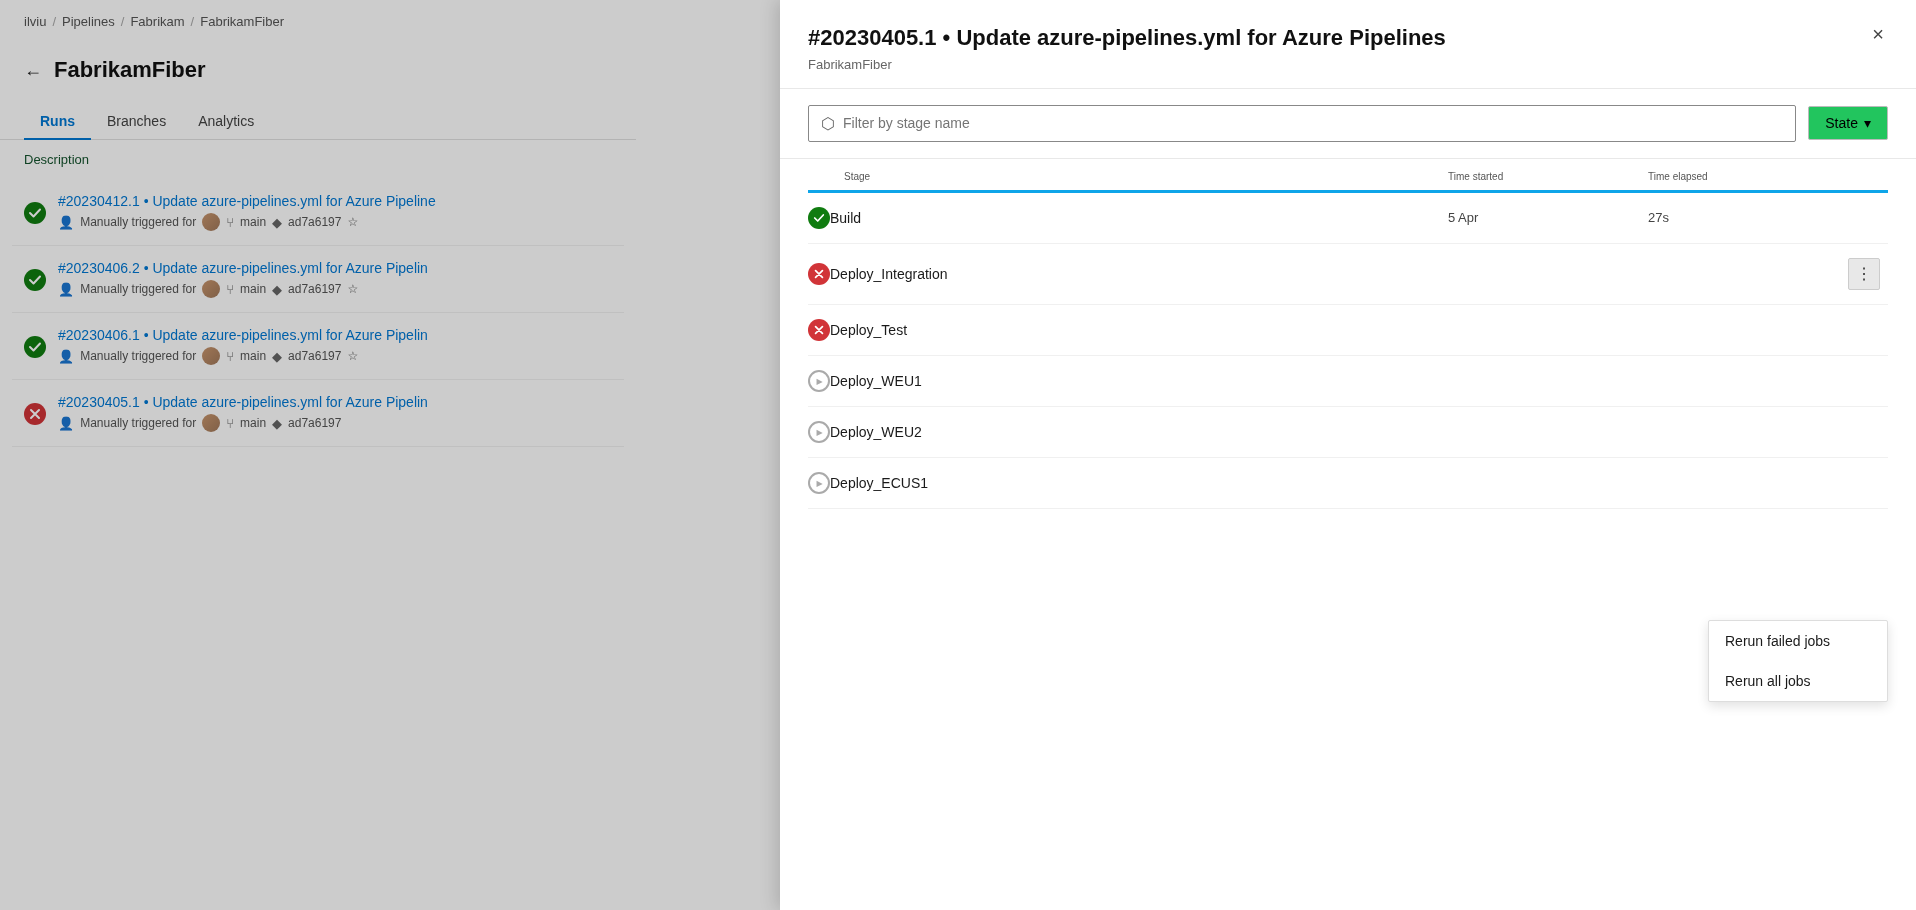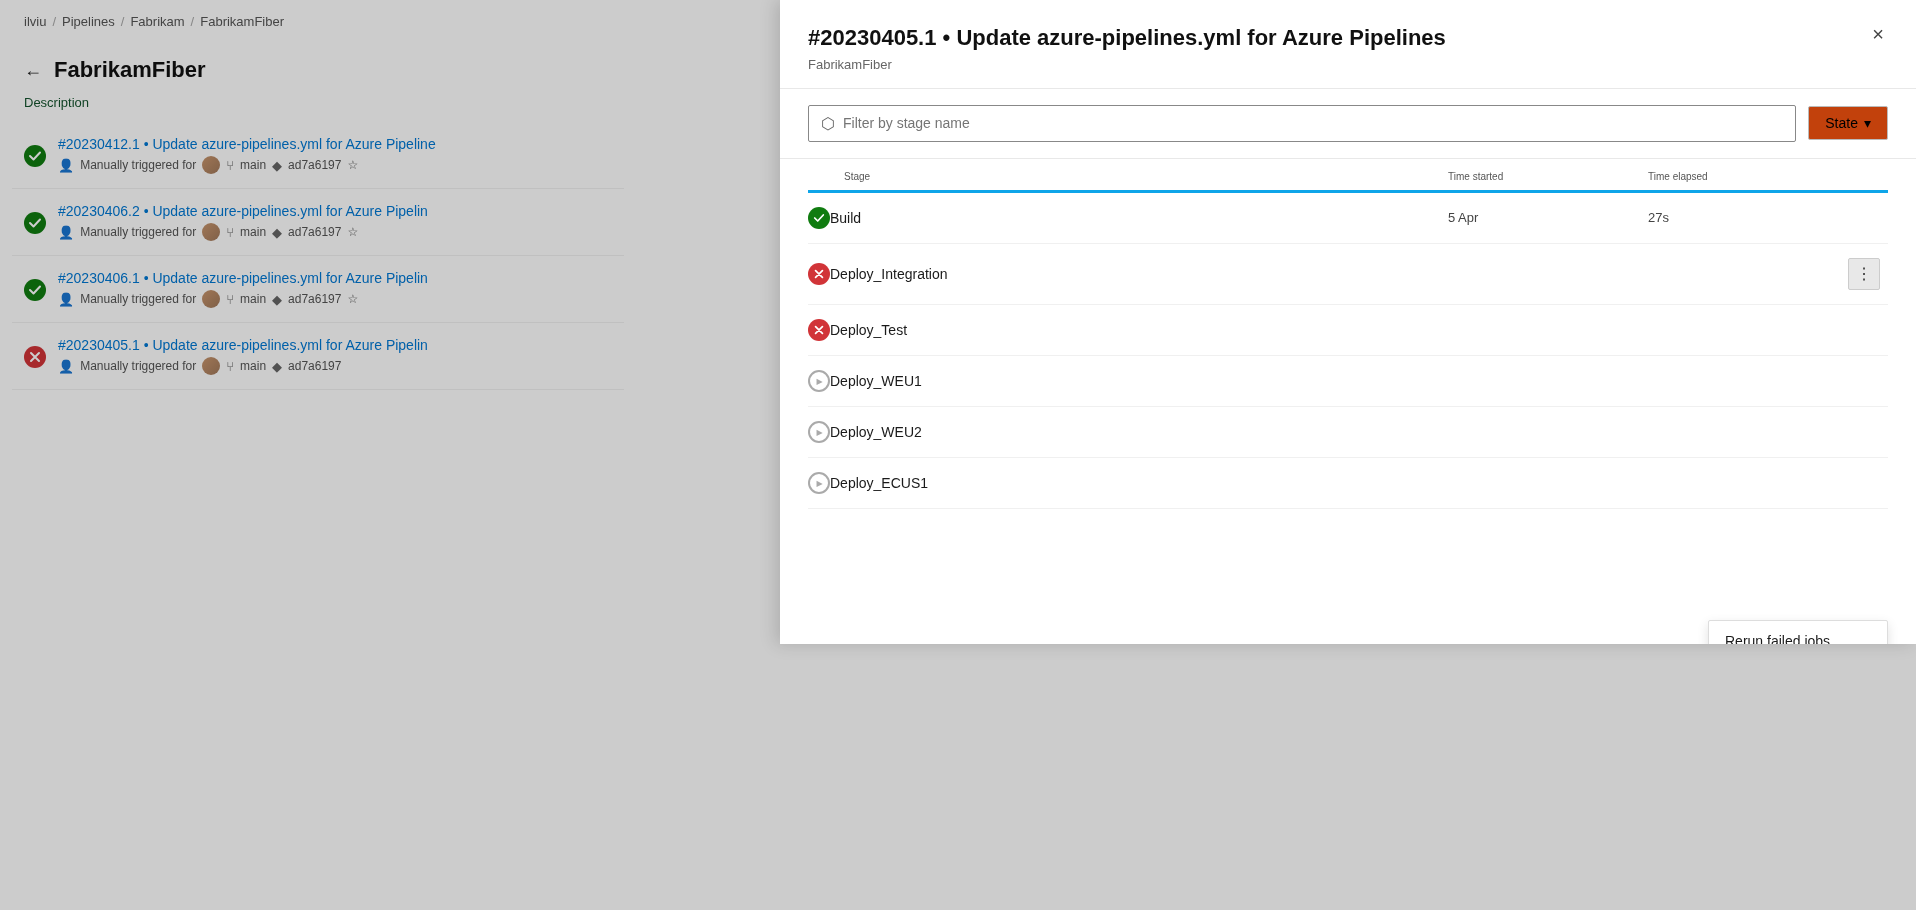--- a/index.html
+++ b/index.html
@@ -155,21 +155,21 @@
       background: rgba(0,0,0,0.2);
       pointer-events: none;
       z-index: 5;
     }
 
     
     .right-panel {
       position: absolute;
       right: 0; top: 0;
       width: 1136px;
-      height: 644px;
+      height: 910px;
       background: #fff;
       box-shadow: -4px 0 16px rgba(0,0,0,0.15);
       z-index: 10;
       overflow-y: auto;
     }
 
     .drawer-header {
       padding: 24px 28px 16px 28px;
       border-bottom: 1px solid #e8e8e8;
       position: relative;
@@ -223,21 +223,21 @@
       flex: 1;
       font-size: 14px;
       color: #15803d;
     }
 
     .state-btn {
       display: flex;
       align-items: center;
       gap: 6px;
       border: 1px solid #bbb;
-      background: #c2410c;
+      background: #22c55e;
       padding: 8px 16px;
       font-size: 14px;
       cursor: pointer;
       white-space: nowrap;
       border-radius: 2px;
     }
 
     .stages-table {
       padding: 0 28px;
     }
@@ -351,20 +351,31 @@
     <span>Fabrikam</span>
     <span class="sep">/</span>
     <span>FabrikamFiber</span>
   </div>
 
   <div class="page-header">
     <span class="back-arrow">←</span>
     <span class="page-title">FabrikamFiber</span>
   </div>
 
+  <div class="tabs">
+    <div class="tab active">
+      <span>Runs</span>
+    </div>
+    <div class="tab">
+      <span>Branches</span>
+    </div>
+    <div class="tab">
+      <span>Analytics</span>
+    </div>
+  </div>
 
   <div class="list-header">Description</div>
 
   <div class="pipeline-list">
 
     <div class="pipeline-item">
       <div class="status-icon success">
         <svg viewBox="0 0 14 14" fill="none">
             <path d="M2 7l3.5 3.5L12 3.5" stroke="white" stroke-width="2" stroke-linecap="round" stroke-linejoin="round"></path>
           </svg>

